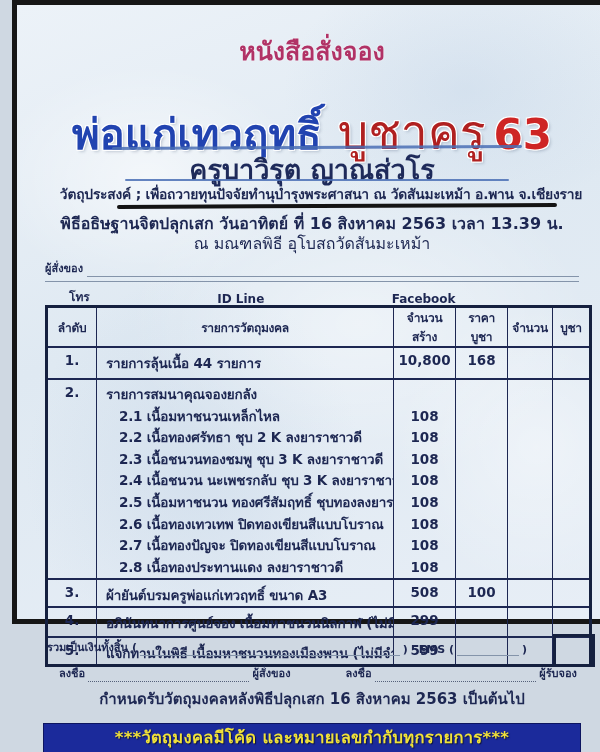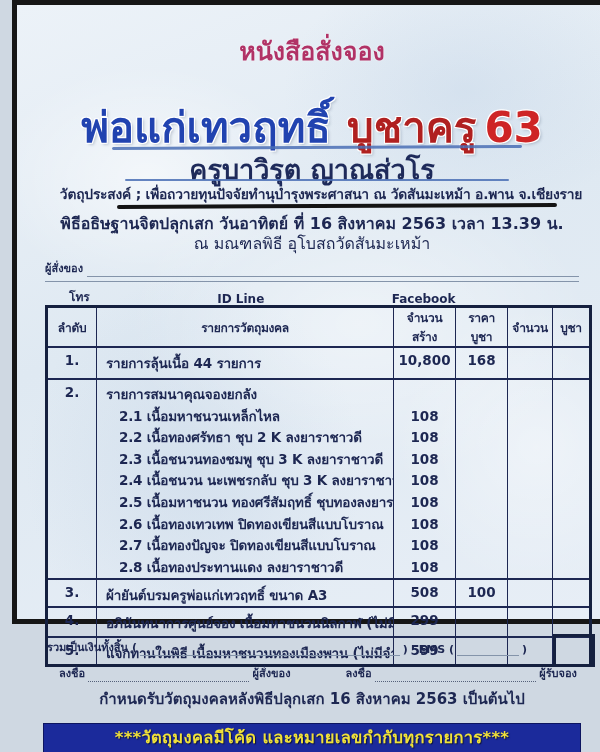--- a/index.html
+++ b/index.html
@@ -26,21 +26,21 @@
 
   
   #booking-title{top:26px;font-size:25px;font-weight:bold;color:#b13266;
     text-shadow:0 0 2px rgba(255,255,255,.9);}
   #subtitle-row{top:55px;display:flex;justify-content:center;align-items:baseline;gap:4px;}
   #subtitle-small{font-size:25px;font-weight:bold;color:#232a5e;}
   #subtitle-large{font-size:43px;font-weight:bold;color:#1e2456;letter-spacing:1px;}
   #main-title-row{top:89px;display:flex;justify-content:center;align-items:baseline;gap:8px;
     text-shadow:-1px -1px 0 #fff,1px -1px 0 #fff,-1px 1px 0 #fff,1px 1px 0 #fff,2px 2px 3px rgba(40,60,90,.25);}
   #main-title-blue{font-size:42px;font-weight:bold;color:#2143b0;}
-  #main-title-red{font-size:42px;font-weight:bold;color:#b02020;margin-left:8px;}
+  #main-title-red{font-size:48px;font-weight:normal;color:#b02020;margin-left:8px;}
   #main-title-number{font-size:42px;font-weight:bold;color:#ce2525;}
   .blue-rule{height:3px;background:#4a6fb5;border-radius:2px;opacity:.85;}
   #rule1{top:141px;left:95px;width:410px;transform:rotate(-.3deg);}
   #monk-name{top:143px;font-size:27px;font-weight:bold;color:#1e2a5a;}
   #rule2{top:174px;left:108px;width:384px;height:2px;}
   #purpose{top:178px;font-size:13.8px;font-weight:bold;color:#1d2752;letter-spacing:-.2px;padding-left:18px;}
   #brush-rule{top:199px;left:100px;width:440px;height:4px;background:#141414;border-radius:3px;
     transform:rotate(-.25deg);}
   #ceremony1{top:206px;font-size:16px;font-weight:bold;color:#1d2752;}
   #ceremony2{top:226px;font-size:16px;font-weight:normal;color:#1d2752;}

